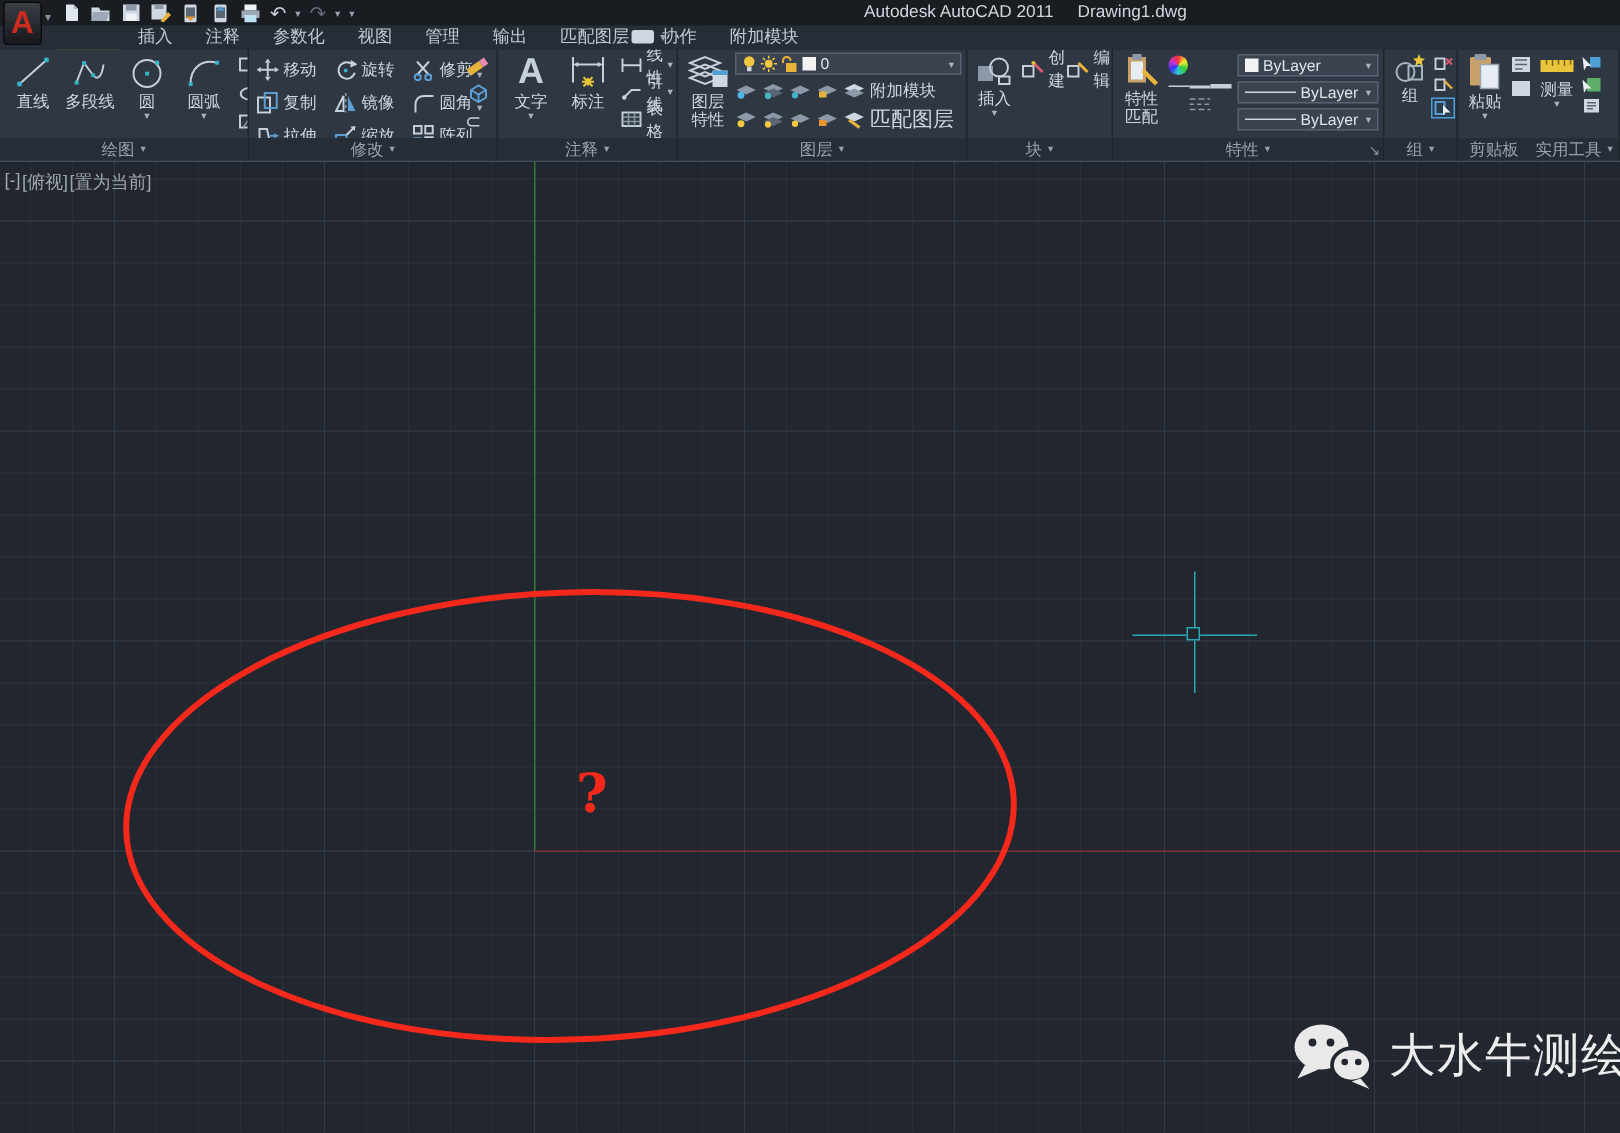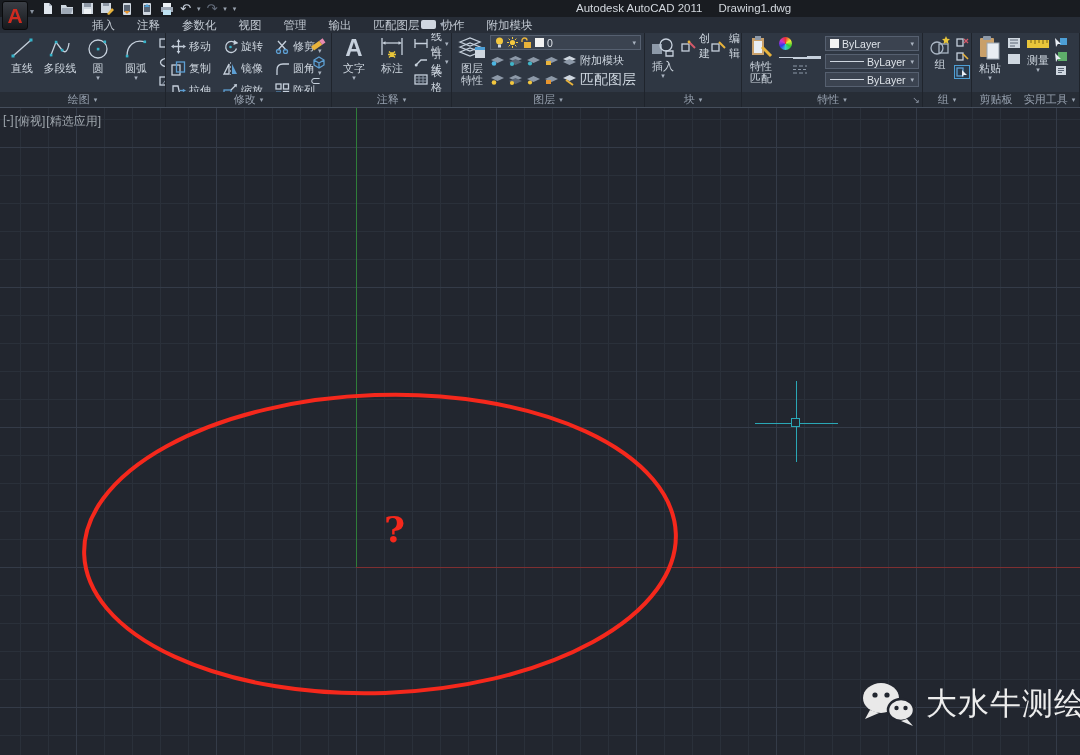--- a/index.html
+++ b/index.html
@@ -754,21 +754,21 @@
       <span>实用工具</span>
       <span class="cr">▾</span>
     </div>
   </div>
 </div>
 
 <div id="canvas">
   <div id="viewport-label">
     <span>[-]</span>
     <span>[俯视]</span>
-    <span>[精选应用]</span>
+    <span>[置为当前]</span>
   </div>
 
   <div id="axis-y"></div>
   <div id="axis-x"></div>
 
   <svg id="ellipse-svg" width="1080" height="647">
     <ellipse cx="380" cy="436" rx="296" ry="149" fill="none" stroke="#f5281c" stroke-width="4" transform="rotate(-2 380 436)" stroke-linecap="round"></ellipse>
   </svg>
 
   <div id="qmark">?</div>

